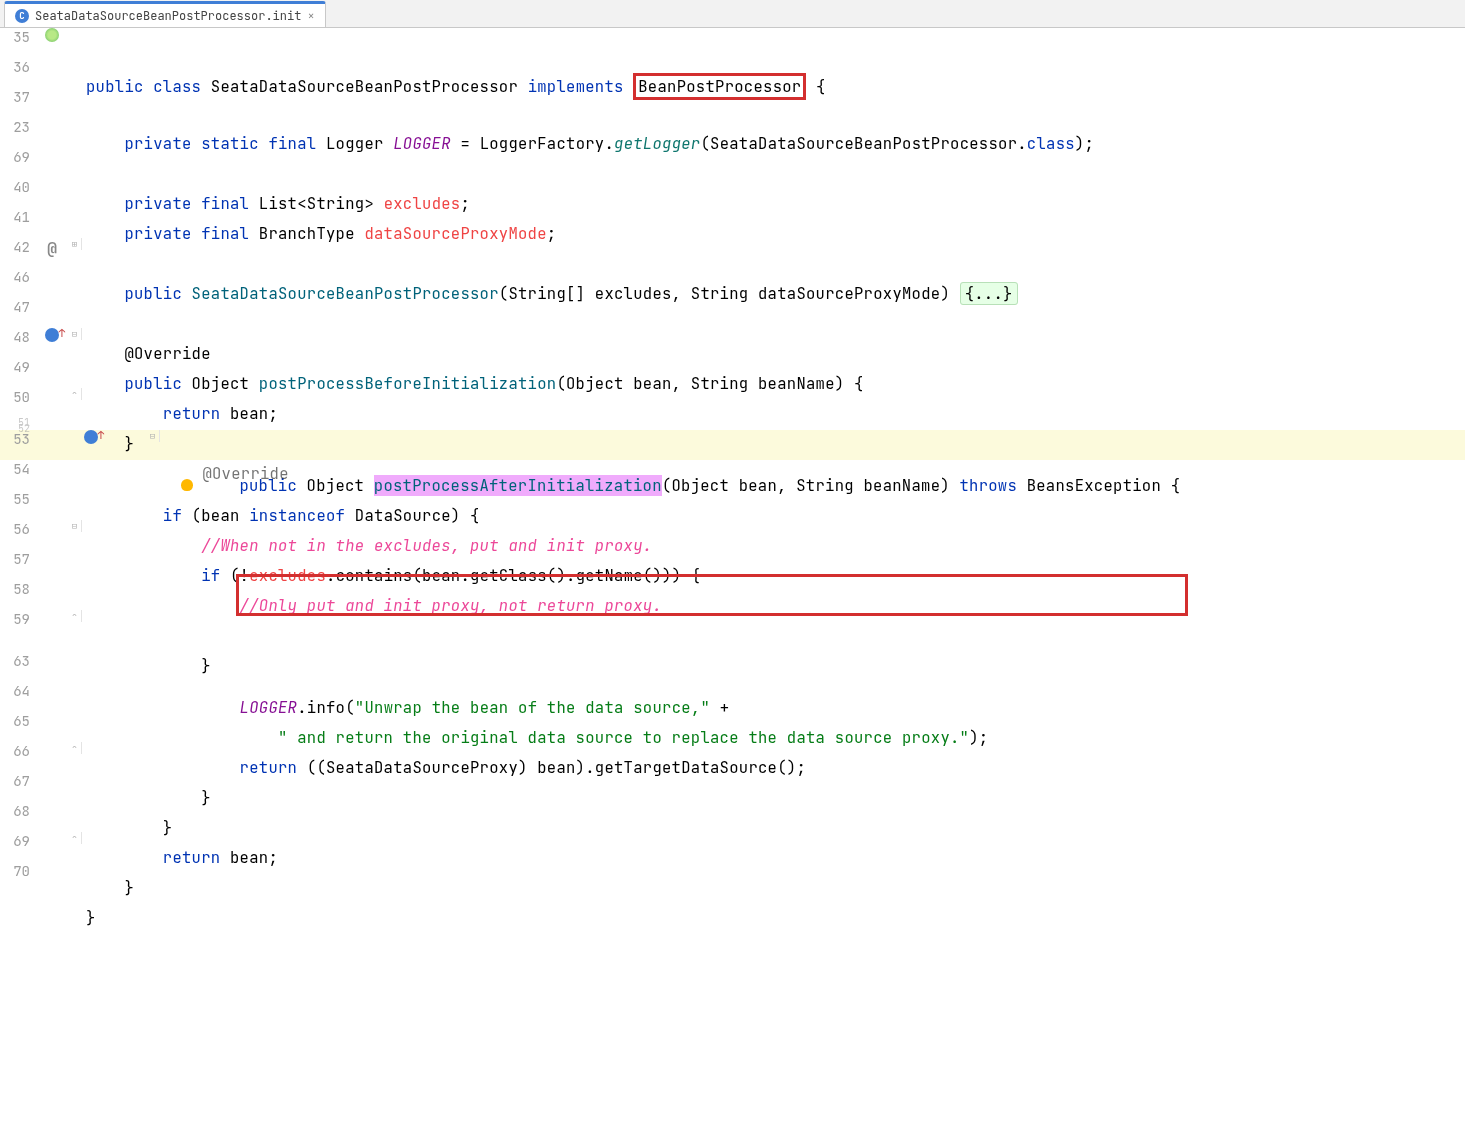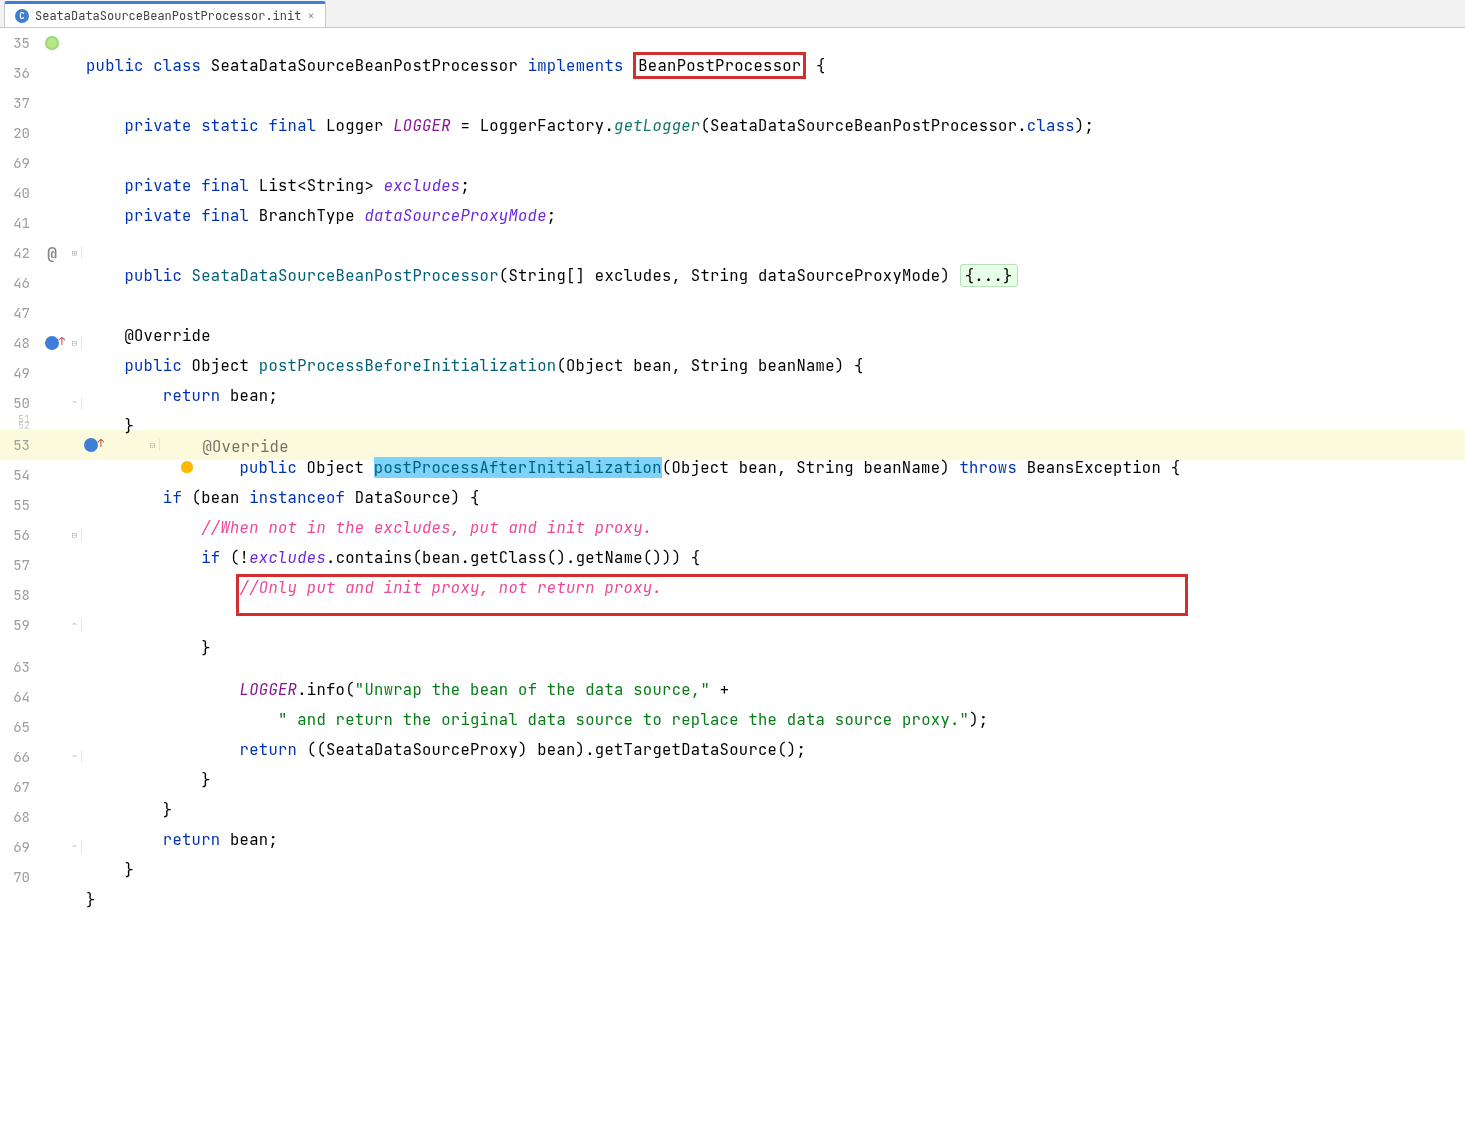--- a/index.html
+++ b/index.html
@@ -43,38 +43,38 @@
     display: flex;
     align-items: center;
     justify-content: center;
     color: #fff;
     font-size: 9px;
     font-weight: bold;
   }
   .tab-close { color: #888; font-size: 12px; cursor: pointer; }
   .editor-area { display: flex; width: 100%; height: calc(100% - 28px); position: relative; }
   .code-col { flex: 1; position: relative; }
-  .row { display: flex; height: 30px; align-items: center; }
+  .row { display: flex; height: 30px; align-items: flex-start; }
   .row.current { background: #fcfadc; gap: 39px; }
   .row.folded { height: 12px; opacity: 0.55; gap: 26px; }
   .row .ln { width: 36px; text-align: right; padding-right: 6px; color: #9e9e9e; font-size: 14px; }
   .row .ic { width: 32px; display: flex; align-items: center; justify-content: center; }
   .row .fd { width: 14px; display: flex; align-items: center; justify-content: center; color: #b0b0b0; font-size: 9px; border-right: 1px solid #e4e4e4; }
   .row .code { flex: 1; white-space: pre; padding-left: 4px; font-size: 15.5px; letter-spacing: 0.3px; margin-top: 45px; }
   .kw { color: #0033b3; }
   .type { color: #000000; }
   .method-decl { color: #00627a; }
-  .field { color: #6d28d9; font-style: italic; }
+  .field { color: #ef4444; }
   .static-field { color: #871094; font-style: italic; }
   .static-call { color: #0f766e; font-style: italic; }
   .anno { color: #000000; }
   .str { color: #067d17; }
   .cmt { color: #ec4899; font-style: italic; }
   .punct { color: #000000; }
-  .highlight-sel { background: #7dd3fc; }
+  .highlight-sel { background: #f0abfc; }
   .boxed-red { border: 3px solid #d32f2f; padding: 0 2px; display: inline-block; }
   .fold-block { background: #e6ffe6; border: 1px solid #b8e0b8; border-radius: 3px; padding: 0 4px; }
   .icon-class {
     width: 14px; height: 14px;
     border-radius: 50%;
     background: radial-gradient(circle, #b8e986 40%, #5eb85e 100%);
     position: relative;
   }
   .icon-override {
     width: 14px; height: 14px;
@@ -130,21 +130,21 @@
         <div class="fd"></div>
         <div class="code"></div>
       </div>
       <div class="row">
         <div class="ln">37</div>
         <div class="ic"></div>
         <div class="fd"></div>
         <div class="code"><span class="kw">    private static final </span><span class="type">Logger </span><span class="static-field">LOGGER</span><span class="punct"> = LoggerFactory.</span><span class="static-call">getLogger</span><span class="punct">(SeataDataSourceBeanPostProcessor.</span><span class="kw">class</span><span class="punct">);</span></div>
       </div>
       <div class="row">
-        <div class="ln">20</div>
+        <div class="ln">23</div>
         <div class="ic"></div>
         <div class="fd"></div>
         <div class="code"></div>
       </div>
       <div class="row">
         <div class="ln">69</div>
         <div class="ic"></div>
         <div class="fd"></div>
         <div class="code"><span class="kw">    private final </span><span class="type">List&lt;String&gt; </span><span class="field">excludes</span><span class="punct">;</span></div>
       </div>

